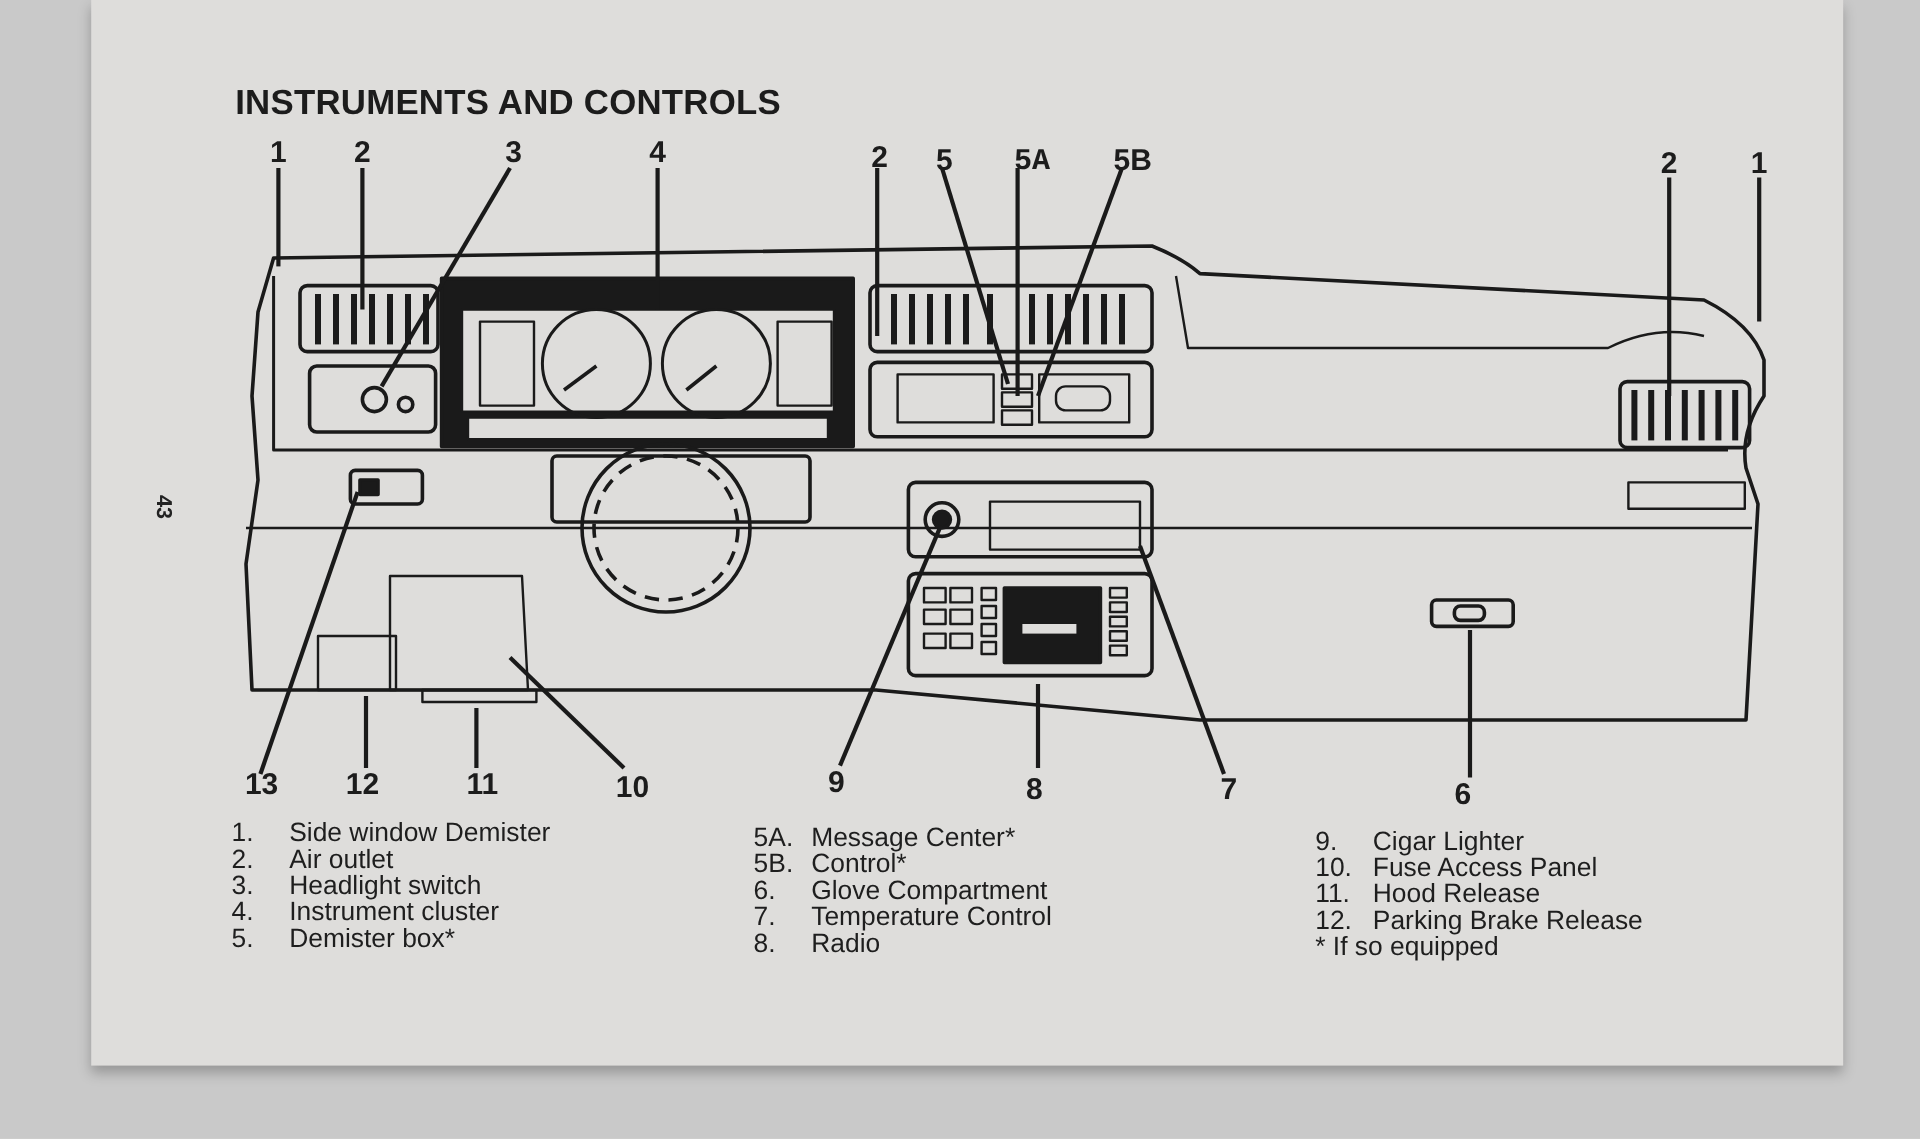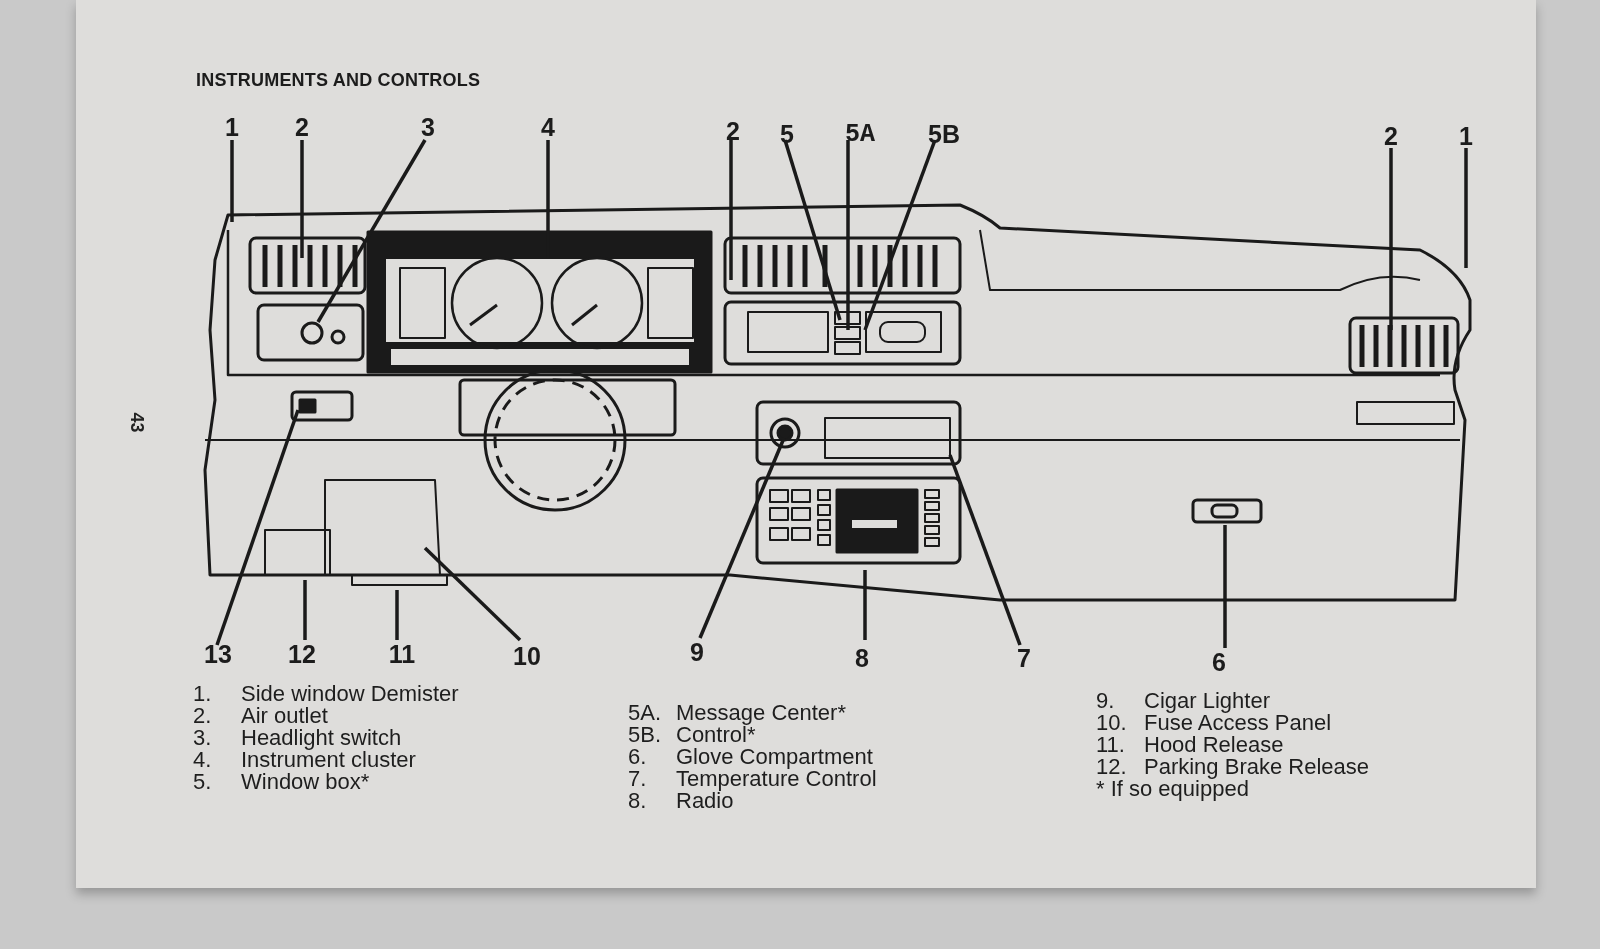--- a/index.html
+++ b/index.html
@@ -1,18 +1,18 @@
 <!DOCTYPE html>
 <html><head>
 <meta charset="utf-8">
 <style>
   html, body { margin:0; padding:0; }
   body { width:1600px; height:949px; background:#c9c9c9; position:relative; overflow:hidden; font-family:"Liberation Sans", sans-serif; }
   .page { position:absolute; left:76px; top:0; width:1460px; height:888px; background:#dedddb; box-shadow: 0 6px 10px rgba(0,0,0,0.25); }
-  .title { position:absolute; left:196px; top:70px; font-weight:bold; font-size:18px; color:#1c1c1c; letter-spacing:0.2px; }
+  .title { position:absolute; left:196px; top:70px; font-weight:bold; font-size:29px; color:#1c1c1c; letter-spacing:0.2px; }
   .pagenum { position:absolute; left:126px; top:412px; font-size:18px; font-weight:bold; color:#222; transform:rotate(90deg); }
   .callout { position:absolute; font-weight:bold; font-size:25px; color:#1c1c1c; transform:translateX(-50%); }
   svg.diagram { position:absolute; left:0; top:0; }
   .legend { position:absolute; font-size:22px; color:#1e1e1e; line-height:22px; }
   .legend .row { display:flex; white-space:nowrap; }
   .legend .num { display:inline-block; }
   .col1 .num { width:48px; }
   .col2 .num { width:48px; }
   .col3 .num { width:48px; }
 </style>
@@ -188,25 +188,25 @@
   <div class="row">
       <span class="num">3.</span>
       <span>Headlight switch</span>
     </div>
   <div class="row">
       <span class="num">4.</span>
       <span>Instrument cluster</span>
     </div>
   <div class="row">
       <span class="num">5.</span>
-      <span>Window box*</span>
+      <span>Demister box*</span>
     </div>
 </div>
 
-<div class="legend col2" style="left:628px; top:687px;margin-top:15px;">
+<div class="legend col2" style="left:628px; top:687px;">
   <div class="row">
       <span class="num">5A.</span>
       <span>Message Center*</span>
     </div>
   <div class="row">
       <span class="num">5B.</span>
       <span>Control*</span>
     </div>
   <div class="row">
       <span class="num">6.</span>

